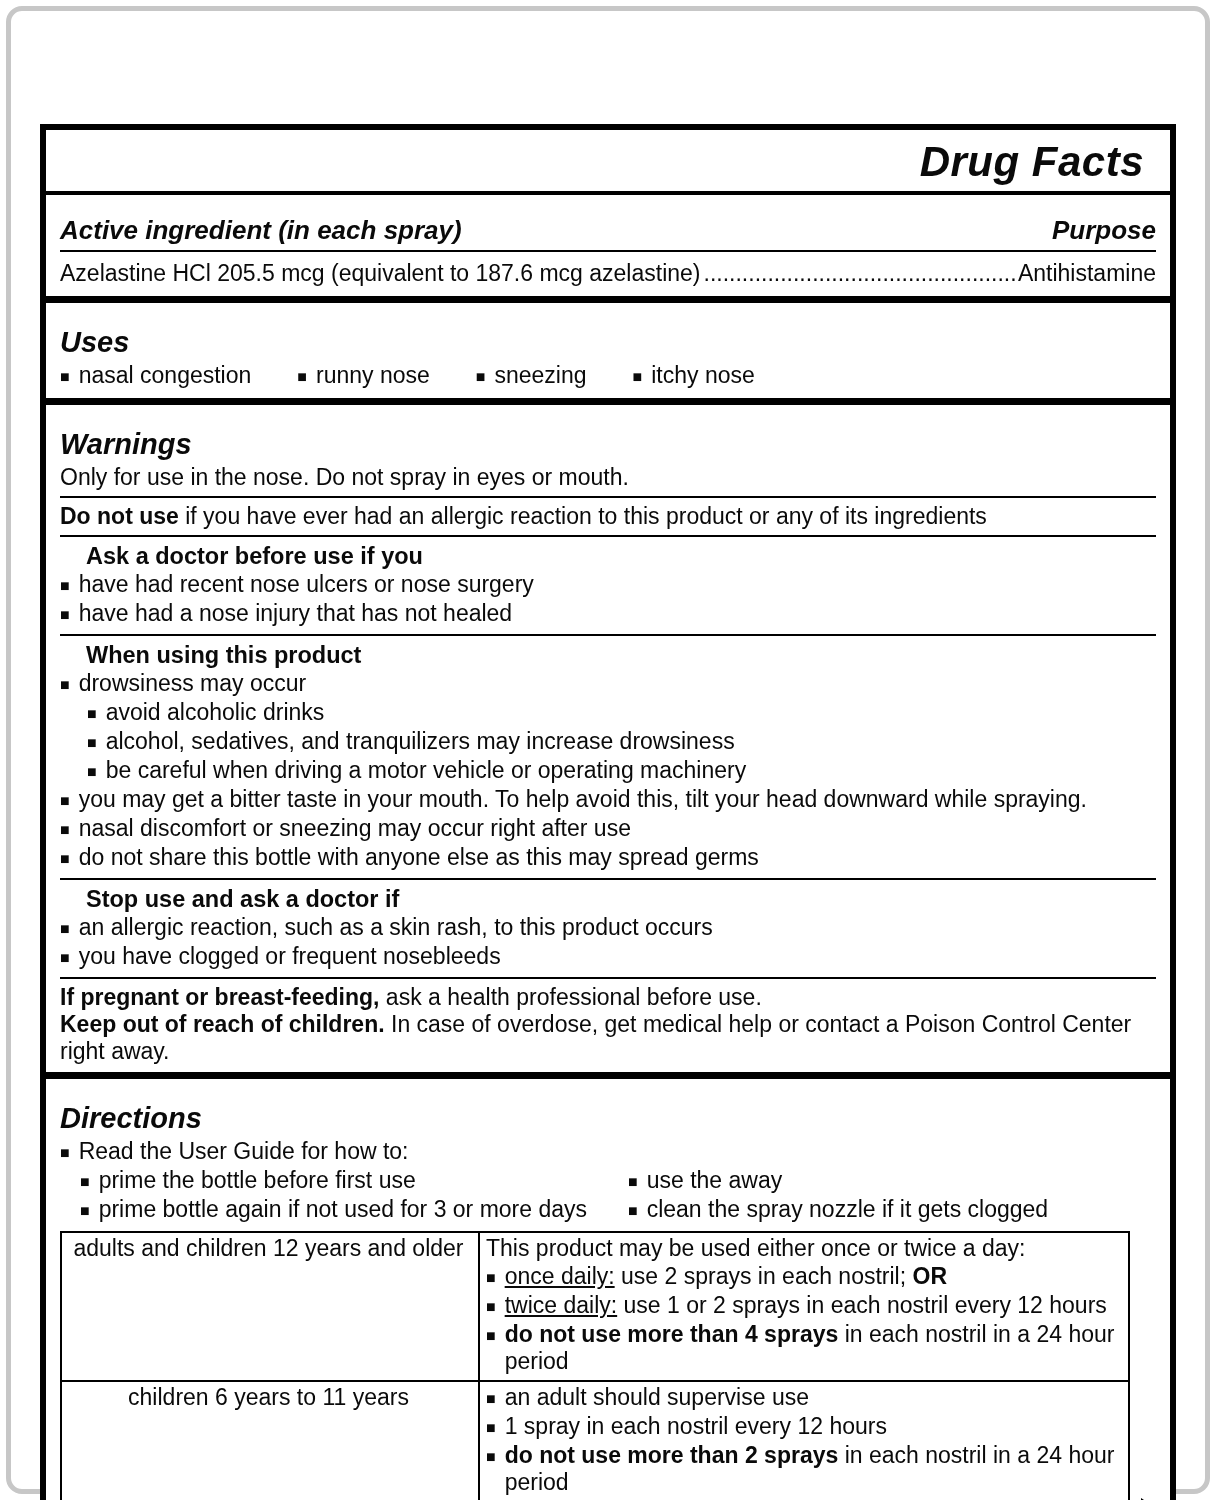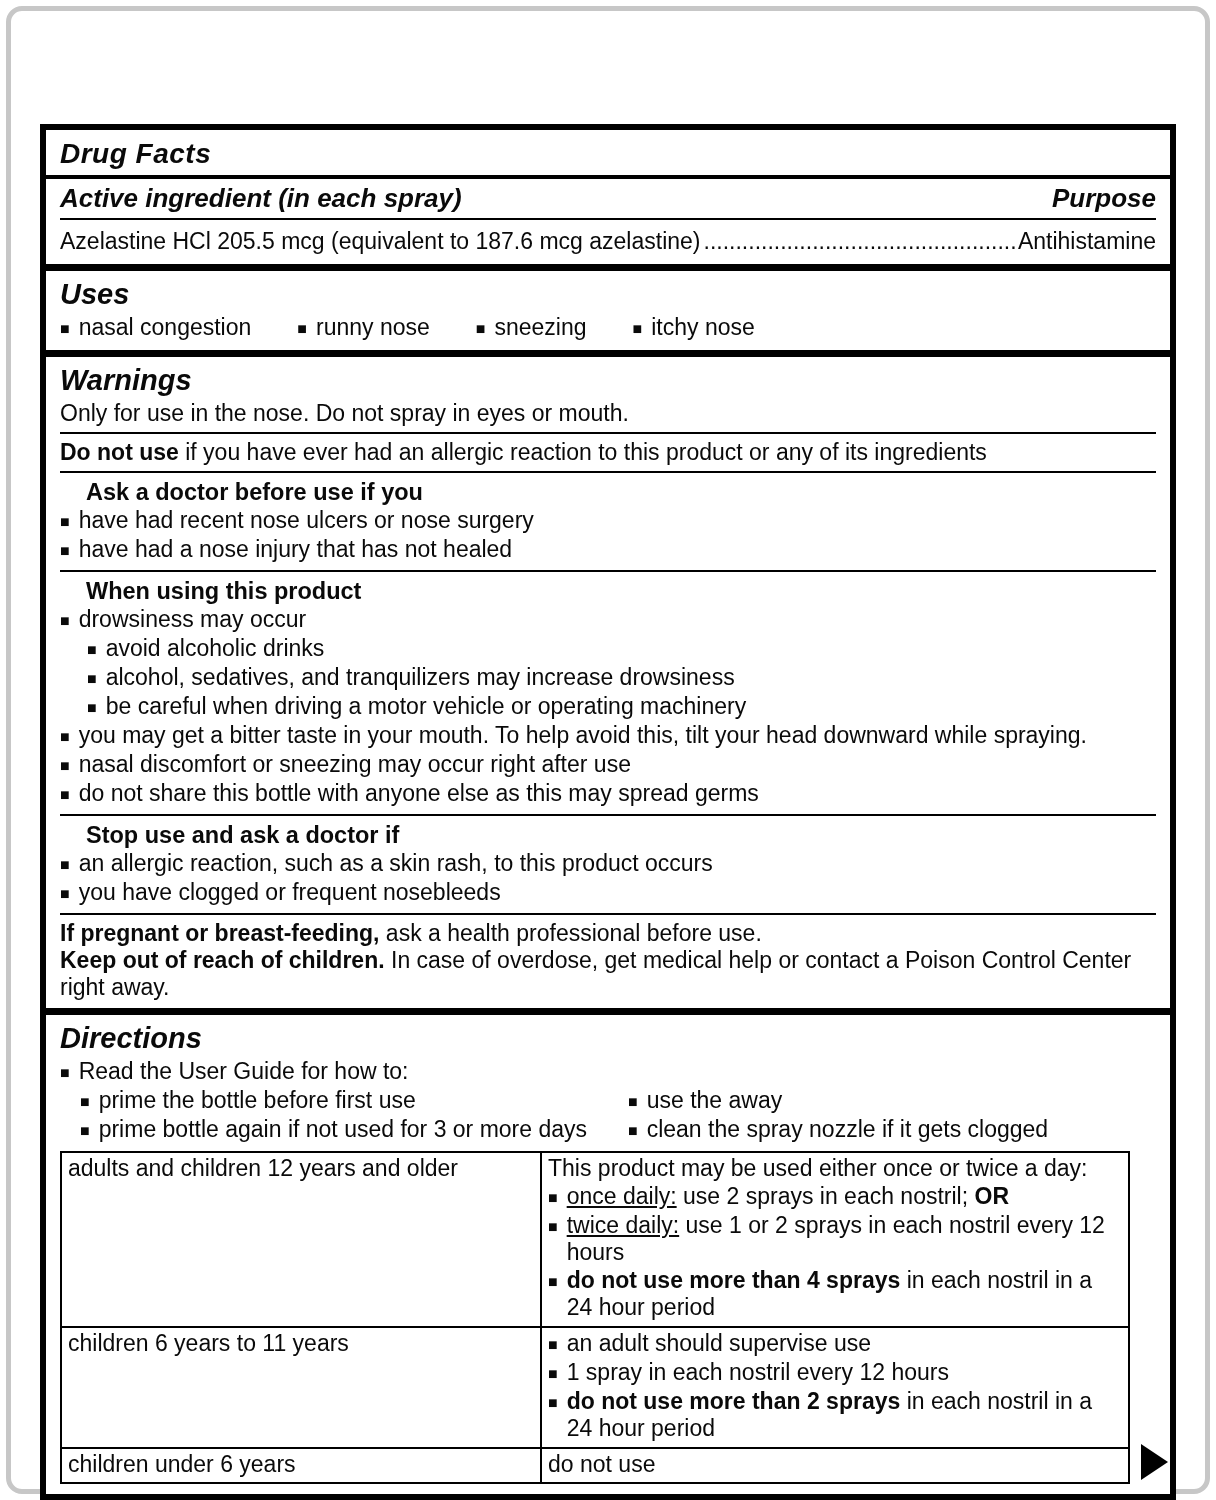--- a/index.html
+++ b/index.html
@@ -19,27 +19,28 @@
     pointer-events: none;
   }
   .df-box {
     position: absolute;
     left: 40px; top: 124px;
     width: 1136px;
     background: #fff;
     border: 6px solid #000;
   }
   .df-title {
-    font-size: 28px; font-weight: bold; font-style: italic;
+    font-size: 42px; font-weight: bold; font-style: italic;
     padding: 8px 26px 5px 14px;
     letter-spacing: 0.5px;
+    text-align: right;
   }
   .title-rule { height: 4px; background: #000; }
   .bar { height: 7px; background: #000; }
-  .sec { padding: 4px 14px 7px 14px; font-size: 23px; line-height: 27px; }
+  .sec { padding: 20px 14px 7px 14px; font-size: 23px; line-height: 27px; }
   .rule { border: 0; border-top: 2.5px solid #000; margin: 5px 0; height: 0; }
   .h-sec {
     font-size: 29px; font-weight: bold; font-style: italic;
     line-height: 34px; padding: 2px 0 3px 0;
   }
   .h-ing {
     font-size: 26px; font-weight: bold; font-style: italic; line-height: 30px;
   }
   .h-sub { font-weight: bold; font-size: 23.5px; line-height: 29px; margin-left: 26px; }
   .row-between { display: flex; justify-content: space-between; align-items: baseline; }
@@ -63,21 +64,21 @@
     margin-top: 6px;
     width: 1070px;
     table-layout: fixed;
   }
   table.dtable td {
     border: 2.5px solid #000;
     vertical-align: top;
     padding: 2px 9px 4px 6px;
     font-size: 23px; line-height: 27.5px;
   }
-  td.who { width: 480px; }
+  td.who { width: 418px; text-align: center; }
   .arrow {
     position: absolute;
     right: 2px; bottom: 14px;
     width: 0; height: 0;
     border-left: 27px solid #000;
     border-top: 18px solid transparent;
     border-bottom: 18px solid transparent;
   }
 </style>
 </head>

